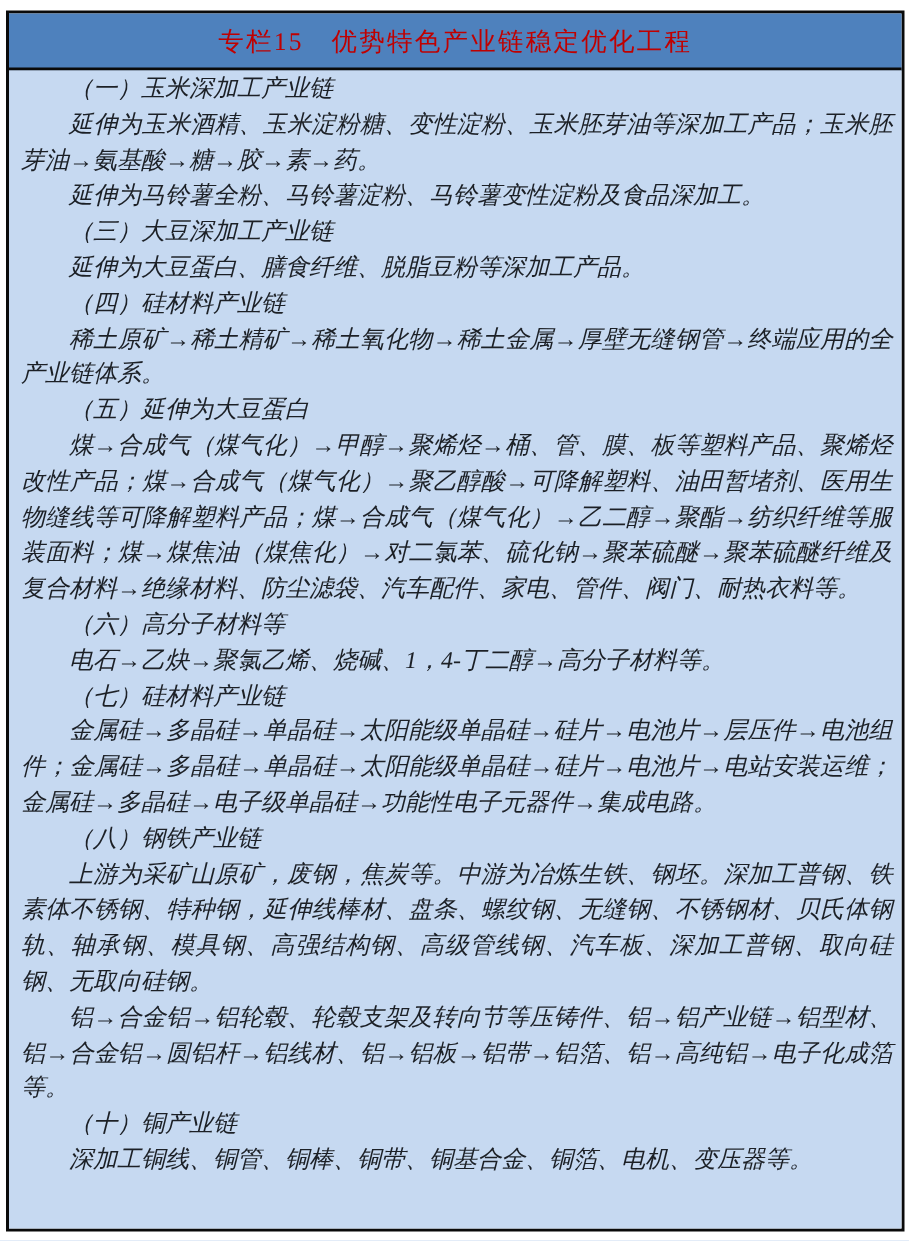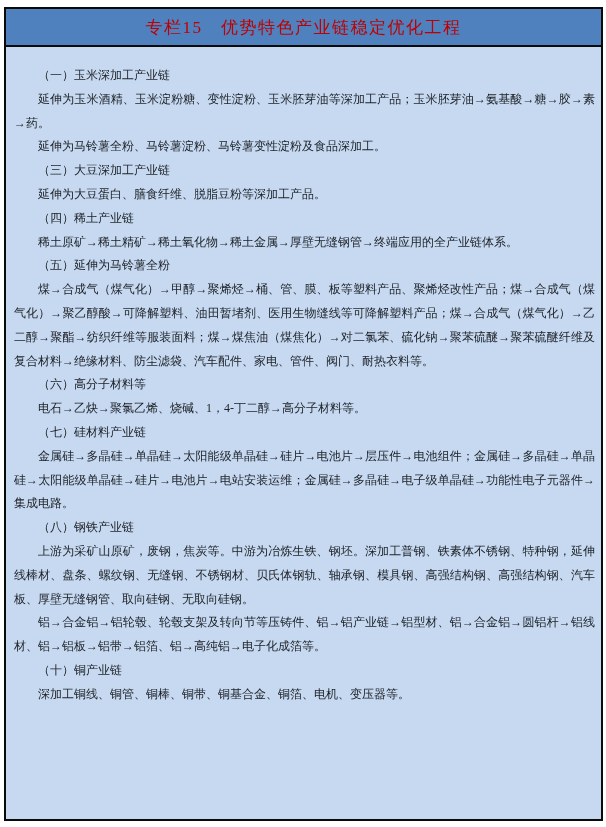--- a/index.html
+++ b/index.html
@@ -39,26 +39,27 @@
   .box-title{
     color:var(--title-color);
     font-size:17px;
     letter-spacing:1.5px;
     font-weight:normal;
     white-space:pre;
   }
   .box-body{
     background:var(--body-bg);
     flex:1 1 auto;
-    padding:17px 6px 8px 8px;
+    padding:1px 6px 8px 8px;
     color:var(--text-color);
-    font-size:12px;
+    font-size:16px;
     line-height:23.8px;
     text-align:justify;
     overflow:hidden;
+    font-style:italic;
   }
   .box-body p{
     text-indent:2em;
     margin:0;
   }
 </style>
 </head>
 <body>
 
 <div class="box">
@@ -67,33 +68,33 @@
   </div>
   <div class="box-body" id="sections-container">
   <p class="heading">（一）玉米深加工产业链</p>
   <p class="para">延伸为玉米酒精、玉米淀粉糖、变性淀粉、玉米胚芽油等深加工产品；玉米胚芽油→氨基酸→糖→胶→素→药。</p>
 
   <p class="para">延伸为马铃薯全粉、马铃薯淀粉、马铃薯变性淀粉及食品深加工。</p>
 
   <p class="heading">（三）大豆深加工产业链</p>
   <p class="para">延伸为大豆蛋白、膳食纤维、脱脂豆粉等深加工产品。</p>
 
-  <p class="heading">（四）稀土产业链</p>
+  <p class="heading">（四）硅材料产业链</p>
   <p class="para">稀土原矿→稀土精矿→稀土氧化物→稀土金属→厚壁无缝钢管→终端应用的全产业链体系。</p>
 
-  <p class="heading">（五）延伸为马铃薯全粉</p>
+  <p class="heading">（五）延伸为大豆蛋白</p>
   <p class="para">煤→合成气（煤气化）→甲醇→聚烯烃→桶、管、膜、板等塑料产品、聚烯烃改性产品；煤→合成气（煤气化）→聚乙醇酸→可降解塑料、油田暂堵剂、医用生物缝线等可降解塑料产品；煤→合成气（煤气化）→乙二醇→聚酯→纺织纤维等服装面料；煤→煤焦油（煤焦化）→对二氯苯、硫化钠→聚苯硫醚→聚苯硫醚纤维及复合材料→绝缘材料、防尘滤袋、汽车配件、家电、管件、阀门、耐热衣料等。</p>
 
   <p class="heading">（六）高分子材料等</p>
   <p class="para">电石→乙炔→聚氯乙烯、烧碱、1，4-丁二醇→高分子材料等。</p>
 
   <p class="heading">（七）硅材料产业链</p>
   <p class="para">金属硅→多晶硅→单晶硅→太阳能级单晶硅→硅片→电池片→层压件→电池组件；金属硅→多晶硅→单晶硅→太阳能级单晶硅→硅片→电池片→电站安装运维；金属硅→多晶硅→电子级单晶硅→功能性电子元器件→集成电路。</p>
 
   <p class="heading">（八）钢铁产业链</p>
-  <p class="para">上游为采矿山原矿，废钢，焦炭等。中游为冶炼生铁、钢坯。深加工普钢、铁素体不锈钢、特种钢，延伸线棒材、盘条、螺纹钢、无缝钢、不锈钢材、贝氏体钢轨、轴承钢、模具钢、高强结构钢、高强结构钢、汽车板、厚壁无缝钢管、取向硅钢、无取向硅钢。</p>
+  <p class="para">上游为采矿山原矿，废钢，焦炭等。中游为冶炼生铁、钢坯。深加工普钢、铁素体不锈钢、特种钢，延伸线棒材、盘条、螺纹钢、无缝钢、不锈钢材、贝氏体钢轨、轴承钢、模具钢、高强结构钢、高级管线钢、汽车板、深加工普钢、取向硅钢、无取向硅钢。</p>
 
   <p class="para">铝→合金铝→铝轮毂、轮毂支架及转向节等压铸件、铝→铝产业链→铝型材、铝→合金铝→圆铝杆→铝线材、铝→铝板→铝带→铝箔、铝→高纯铝→电子化成箔等。</p>
 
   <p class="heading">（十）铜产业链</p>
   <p class="para">深加工铜线、铜管、铜棒、铜带、铜基合金、铜箔、电机、变压器等。</p>
 </div>
 </div>
 
 </body></html>

